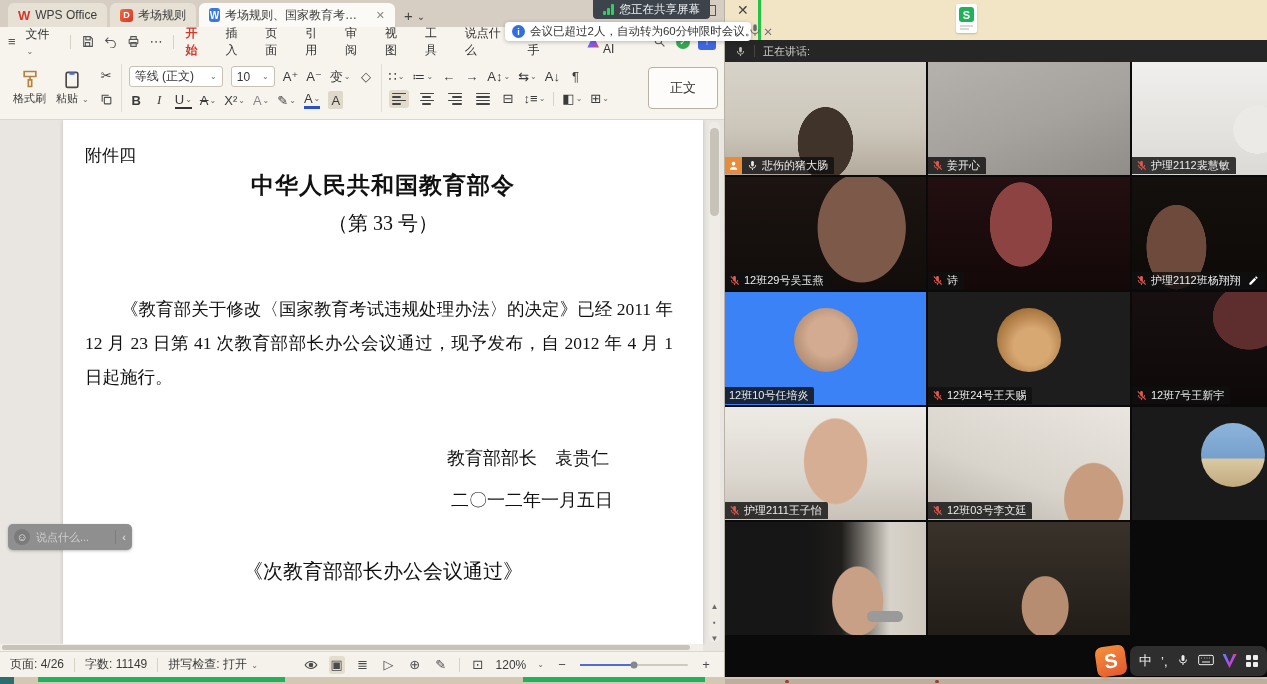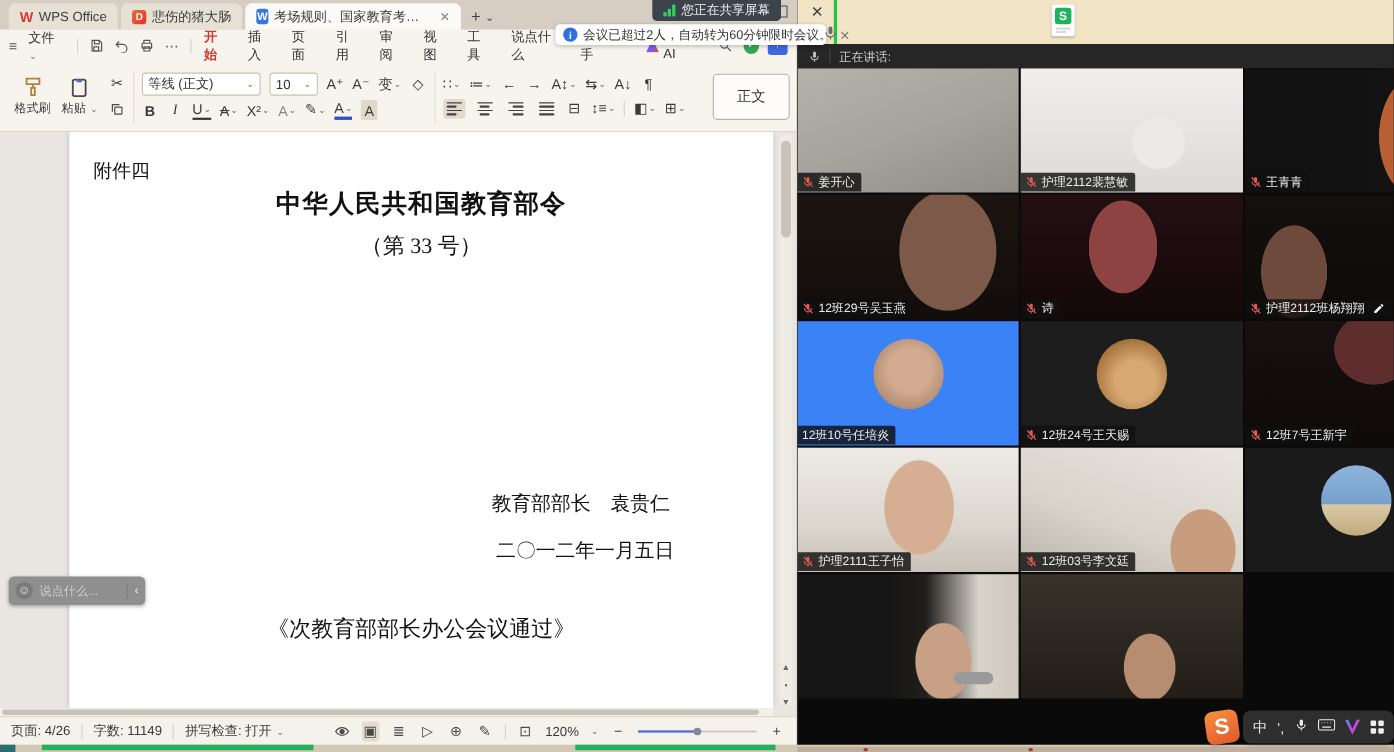--- a/index.html
+++ b/index.html
@@ -137,21 +137,21 @@
 
 <div class="wps">
 
   <div class="tabbar">
     <div class="tab inactive">
       <span class="wlogo">W</span>
       <span class="tlabel">WPS Office</span>
     </div>
     <div class="tab inactive">
       <span class="docersq">D</span>
-      <span class="tlabel">悲伤的猪大肠</span>
+      <span class="tlabel">考场规则</span>
     </div>
     <div class="tab active">
       <span class="wsq">W</span>
       <span class="tlabel">考场规则、国家教育考试违规处理</span>
       <span class="tclose">✕</span>
     </div>
     <span class="tabplus">+</span>
     <span class="tabchev">⌄</span>
   </div>
 
@@ -231,21 +231,21 @@
               <rect x="8" y="8" width="12" height="12" rx="1"></rect>
               <path d="M4 16V4h12"></path>
             </svg>
         </span>
       </div>
     </div>
     <div class="rgsep"></div>
 
     <div class="rgroup">
       <div class="rrow">
-        <div class="selbox" style="width:108px;align-items:center;">
+        <div class="selbox" style="width:94px;align-items:center;">
           <span>等线 (正文)</span>
             <span class="chv">⌄</span>
         </div>
         <div class="selbox" style="width:44px;">
           <span>10</span>
             <span class="chv">⌄</span>
         </div>
         <span class="rbtn">A⁺</span>
         <span class="rbtn">A⁻</span>
         <span class="rbtn">变<span class="chv">⌄</span></span>
@@ -321,20 +321,21 @@
     </div>
 
     <div class="stylebox">正文</div>
   </div>
 
   <div class="docarea">
     <div class="page">
       <div class="d-attach">附件四</div>
       <div class="d-title">中华人民共和国教育部令</div>
       <div class="d-seal">（第 33 号）</div>
+      <div class="d-para">《教育部关于修改〈国家教育考试违规处理办法〉的决定》已经 2011 年 12 月 23 日第 41 次教育部部长办公会议通过，现予发布，自 2012 年 4 月 1 日起施行。</div>
       <div class="d-signer">教育部部长　袁贵仁</div>
       <div class="d-date">二〇一二年一月五日</div>
       <div class="d-law">《次教育部部长办公会议通过》</div>
     </div>
 
     <div class="chatbubble">
       <span class="cb-face">☺</span>
       <span class="cb-text">说点什么...</span>
       <span class="cb-sep"></span>
       <span class="cb-arrow">‹</span>
@@ -400,20 +401,41 @@
         <rect x="9" y="2" width="6" height="12" rx="3"></rect>
         <path d="M5 11a7 7 0 0 0 14 0" stroke="#bfbfbf" stroke-width="2" fill="none"></path>
         <path d="M12 18v4" stroke="#bfbfbf" stroke-width="2"></path>
       </svg>
     <span class="spk-sep"></span>
     <span>正在讲话:</span>
   </div>
 
   <div class="vgrid">
 
+      <div class="tile" style="background:radial-gradient(ellipse 46px 60px at 50% 72%, #40342a 0 60%, rgba(0,0,0,0) 61%),linear-gradient(180deg,#d8d3ca 0%,#ccc6ba 60%,#b3ab9d 100%)">
+
+        <div class="namebar">
+          <span class="hostbadge">
+            <svg width="11" height="11" viewBox="0 0 24 24">
+              <circle cx="12" cy="8" r="4" fill="#fff"></circle>
+              <path d="M4 21c0-4.5 4-6.5 8-6.5s8 2 8 6.5" fill="#fff"></path>
+            </svg>
+          </span>
+          <span class="micico">
+            <svg width="11" height="11" viewBox="0 0 24 24" fill="#e8e8e8">
+              <rect x="9" y="2" width="6" height="12" rx="3"></rect>
+              <path d="M5 11a7 7 0 0 0 14 0" stroke="#e8e8e8" stroke-width="2" fill="none"></path>
+              <path d="M12 18v4" stroke="#e8e8e8" stroke-width="2"></path>
+            </svg>
+          </span>
+
+          <span>悲伤的猪大肠</span>
+
+        </div>
+      </div>
 
 
       <div class="tile" style="background:linear-gradient(160deg,#b5b1ac 0%,#a5a19c 55%,#908c87 100%)">
 
         <div class="namebar">
 
           <span class="micico">
             <svg width="11" height="11" viewBox="0 0 24 24" fill="#e05a50">
               <rect x="9" y="2" width="6" height="12" rx="3"></rect>
               <path d="M5 11a7 7 0 0 0 14 0" stroke="#e05a50" stroke-width="2" fill="none"></path>
@@ -436,36 +458,20 @@
               <path d="M5 11a7 7 0 0 0 14 0" stroke="#e05a50" stroke-width="2" fill="none"></path>
               <path d="M12 18v4" stroke="#e05a50" stroke-width="2"></path>
               <path d="M4 3 21 21" stroke="#e05a50" stroke-width="2.5"></path>
             </svg>
           </span>
           <span>护理2112裴慧敏</span>
 
         </div>
       </div>
 
-      <div class="tile" style="background:radial-gradient(ellipse 66px 96px at 80% 55%, #b95f33 0 60%, rgba(0,0,0,0) 61%),linear-gradient(90deg,#121212 55%,#1b1513 100%)">
-
-        <div class="namebar">
-
-          <span class="micico">
-            <svg width="11" height="11" viewBox="0 0 24 24" fill="#e05a50">
-              <rect x="9" y="2" width="6" height="12" rx="3"></rect>
-              <path d="M5 11a7 7 0 0 0 14 0" stroke="#e05a50" stroke-width="2" fill="none"></path>
-              <path d="M12 18v4" stroke="#e05a50" stroke-width="2"></path>
-              <path d="M4 3 21 21" stroke="#e05a50" stroke-width="2.5"></path>
-            </svg>
-          </span>
-          <span>王青青</span>
-
-        </div>
-      </div>
 
       <div class="tile" style="background:radial-gradient(ellipse 84px 104px at 68% 45%, #7d594a 0 52%, rgba(0,0,0,0) 53%),linear-gradient(180deg,#1b1411,#120d0b)">
 
         <div class="namebar">
 
           <span class="micico">
             <svg width="11" height="11" viewBox="0 0 24 24" fill="#e05a50">
               <rect x="9" y="2" width="6" height="12" rx="3"></rect>
               <path d="M5 11a7 7 0 0 0 14 0" stroke="#e05a50" stroke-width="2" fill="none"></path>
               <path d="M12 18v4" stroke="#e05a50" stroke-width="2"></path>

